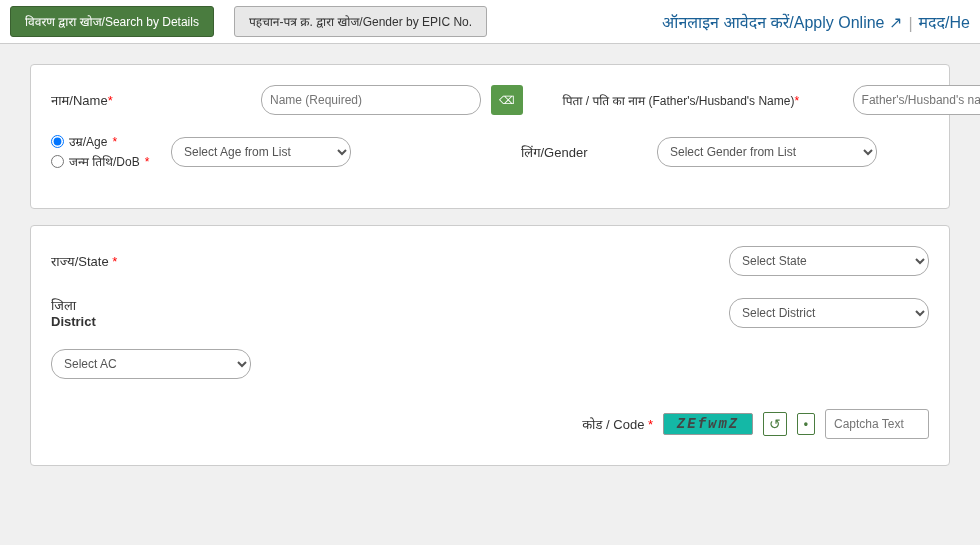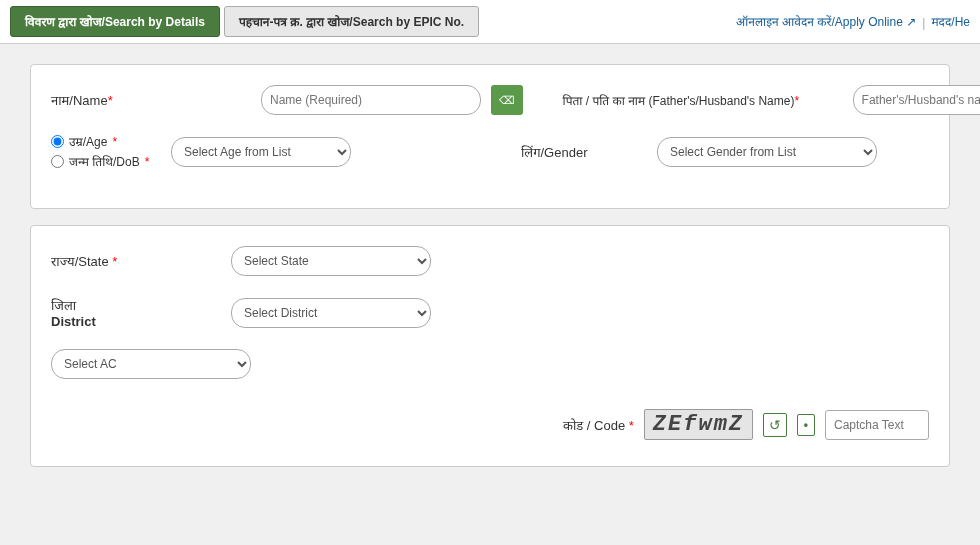--- a/index.html
+++ b/index.html
@@ -12,39 +12,38 @@
     .top-bar {
       background: #fff;
       border-bottom: 1px solid #ccc;
       padding: 6px 10px;
       display: flex;
       align-items: center;
       justify-content: space-between;
     }
     .tab-group {
       display: flex;
-      gap: 4px;
-      font-weight: bold;
+      gap: 20px;
     }
     .tab {
       padding: 6px 14px;
       border: 1px solid #aaa;
       border-radius: 3px;
       cursor: pointer;
       font-size: 12px;
       background: #e8e8e8;
       color: #333;
     }
     .tab.active {
       background: #4a7c3f;
       color: #fff;
       border-color: #3a6030;
     }
     .top-right {
-      font-size: 12px;
+      font-size: 16px;
       color: #555;
       display: flex;
       gap: 6px;
       align-items: flex-end;
     }
     .top-right a {
       color: #1a6096;
       text-decoration: none;
     }
     .top-right .pipe {
@@ -109,42 +108,43 @@
     .radio-row {
       display: flex;
       align-items: center;
       gap: 5px;
       font-size: 12px;
     }
     .state-row {
       display: flex;
       align-items: center;
       margin-bottom: 20px;
+      justify-content: space-between;
     }
     .state-label {
       min-width: 180px;
       font-size: 13px;
     }
     .captcha-row {
       display: flex;
       align-items: center;
       justify-content: flex-end;
       gap: 10px;
       padding: 10px 0 6px 0;
     }
     .captcha-label {
       font-size: 13px;
       color: #333;
     }
     .captcha-box {
-      background: #e5e5e5;
+      background: #14b8a6;
       border: 1px solid #999;
       border-radius: 2px;
       padding: 2px 8px;
-      font-size: 22px;
+      font-size: 14px;
       font-style: italic;
       font-weight: bold;
       letter-spacing: 2px;
       color: #444;
       min-width: 90px;
       text-align: center;
       font-family: 'Courier New', monospace;
     }
     .captcha-btn {
       background: none;
@@ -207,21 +207,21 @@
       display: block;
       font-size: 12px;
     }
   </style>
 </head>
 <body>
 
 <div class="top-bar">
   <div class="tab-group">
     <div class="tab active">विवरण द्वारा खोज/Search by Details</div>
-    <div class="tab">पहचान-पत्र क्र. द्वारा खोज/Search by EPIC No.</div>
+    <div class="tab">पहचान-पत्र क्र. द्वारा खोज/Gender by EPIC No.</div>
   </div>
   <div class="top-right">
     <a href="#">
       <span>ऑनलाइन आवेदन करें/Apply Online</span>
       <span>↗</span>
     </a>
     <span class="pipe">|</span>
     <a href="#">मदद/He</a>
   </div>
 </div>

